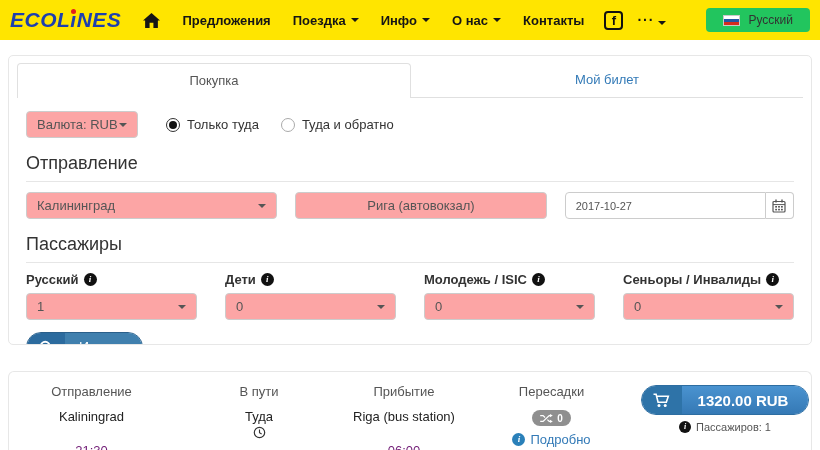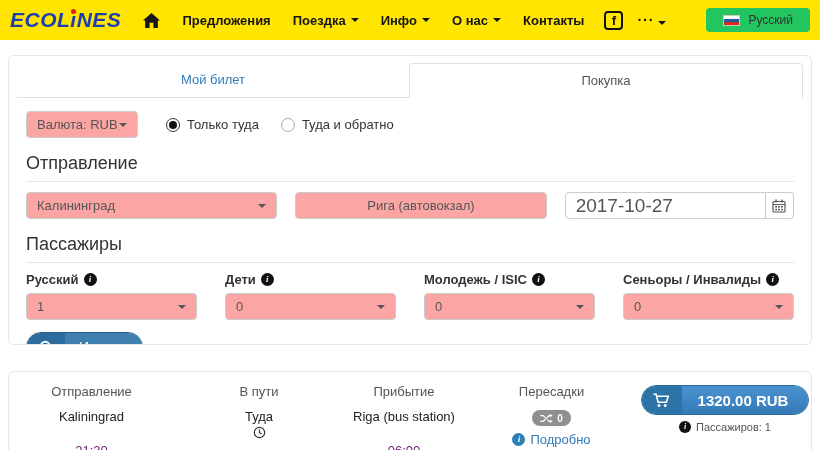--- a/index.html
+++ b/index.html
@@ -60,21 +60,21 @@
   .radio.checked .rdot::after { content: ""; position: absolute; left: 2px; top: 2px;
     width: 8px; height: 8px; border-radius: 50%; background: #111; }
 
   .section-h { margin-top: 15px; font-size: 18px; font-weight: 500; color: #333;
     padding-bottom: 7px; border-bottom: 1px solid #e6e6e6; }
 
   .route-row { margin-top: 10px; display: flex; gap: 18px; }
   .route-row .select { flex: 1; justify-content: center; }
   .date-group { flex: 1; display: flex; }
   .date-input { flex: 1; height: 27px; border: 1px solid #ccc; border-radius: 4px 0 0 4px;
-    display: flex; align-items: center; padding: 0 10px; font-size: 19px; color: #555;
+    display: flex; align-items: center; padding: 0 10px; font-size: 11px; color: #555;
     background: #fff; }
   .date-addon { width: 28px; height: 27px; border: 1px solid #ccc; border-left: none;
     border-radius: 0 4px 4px 0; display: flex; align-items: center; justify-content: center;
     background: #fff; cursor: pointer; }
 
   .pass-grid { margin-top: 9px; display: grid; grid-template-columns: repeat(4, 1fr);
     column-gap: 28px; }
   .plabel { font-size: 13px; font-weight: bold; color: #333; display: flex;
     align-items: center; gap: 5px; margin-bottom: 6px; white-space: nowrap; }
   .info-ic { width: 13px; height: 13px; border-radius: 50%; background: #111; color: #fff;
@@ -156,22 +156,22 @@
         <i class="f-w"></i>
         <i class="f-b"></i>
         <i class="f-r"></i>
       </span>
     <span class="lang-label">Русский</span>
   </span>
 </div>
 
 <div class="panel">
   <div class="tabs">
+    <div class="tab active">Покупка</div>
     <div class="tab">Мой билет</div>
-    <div class="tab active">Покупка</div>
   </div>
 
   <div class="pcontent">
     <div class="currency-row">
       <div class="select sel-currency">
         <span>Валюта: RUB</span>
         <span class="sel-caret"></span>
       </div>
       <div class="radio-group">
         <span class="radio checked">

